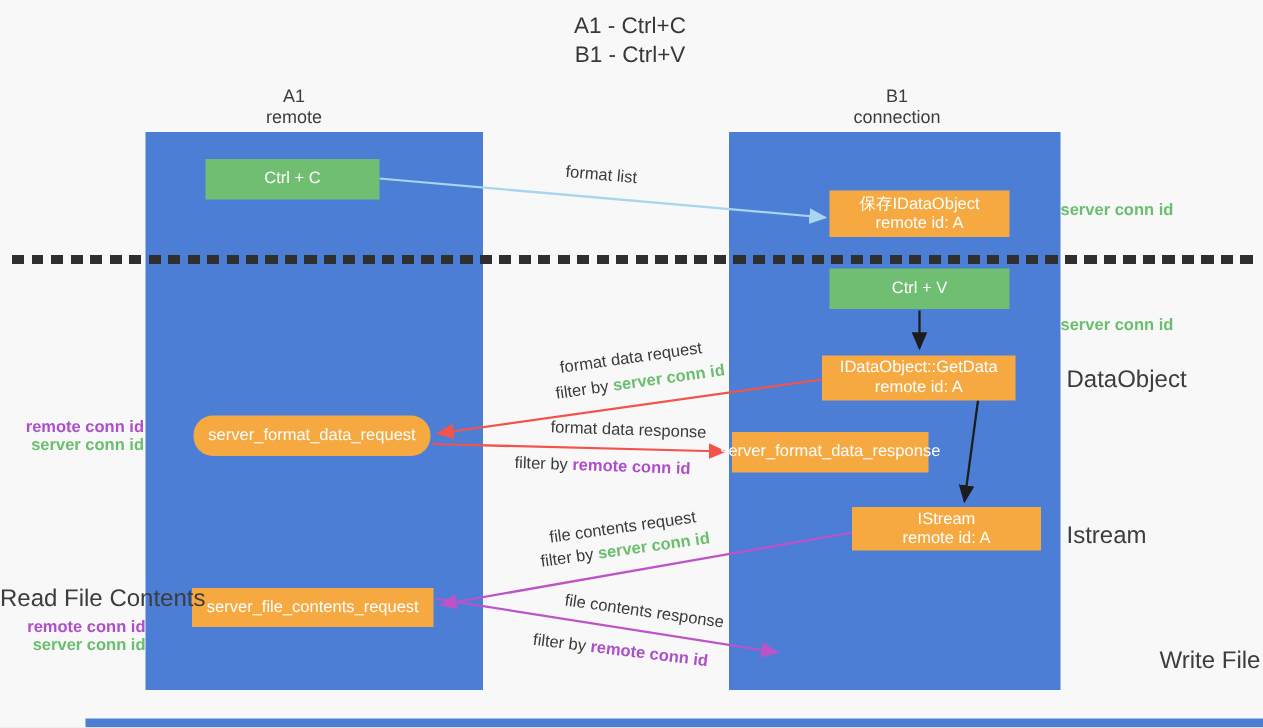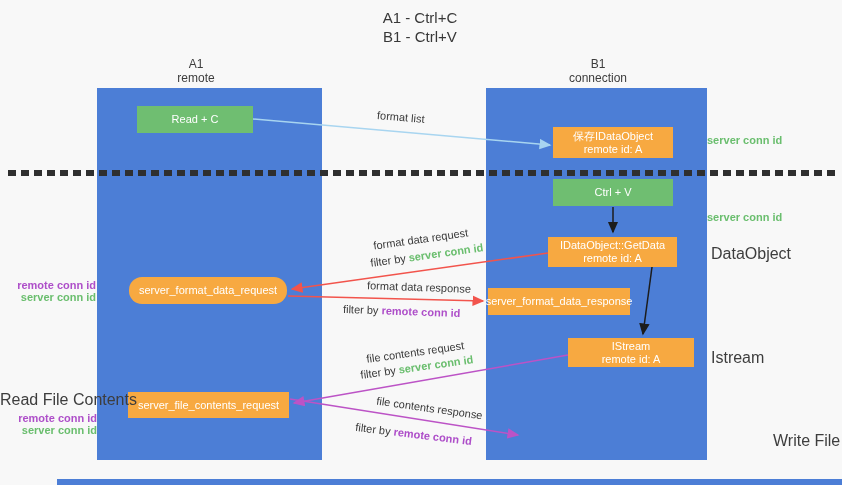--- a/index.html
+++ b/index.html
@@ -96,42 +96,42 @@
     <line x1="253" y1="119" x2="550" y2="145" stroke="#A8D5F0" stroke-width="1.5" marker-end="url(#m-blue)"></line>
     <line x1="613" y1="207" x2="613" y2="232" stroke="#1C1C1C" stroke-width="1.5" marker-end="url(#m-black)"></line>
     <line x1="548" y1="253" x2="292" y2="289" stroke="#F2544C" stroke-width="1.5" marker-end="url(#m-red)"></line>
     <line x1="288" y1="296" x2="483" y2="301" stroke="#F2544C" stroke-width="1.5" marker-end="url(#m-red)"></line>
     <line x1="652" y1="267" x2="643" y2="334" stroke="#1C1C1C" stroke-width="1.5" marker-end="url(#m-black)"></line>
     <line x1="568" y1="355" x2="294" y2="403" stroke="#BC53C6" stroke-width="1.5" marker-end="url(#m-magenta)"></line>
     <line x1="290" y1="399" x2="518" y2="435" stroke="#BC53C6" stroke-width="1.5" marker-end="url(#m-magenta)"></line>
   </svg>
 
   <div class="abs node green" style="left:137px; top:106px; width:116px; height:27px;">
-    <div>Read + C</div>
+    <div>Ctrl + C</div>
   </div>
 
   <div class="abs node orange" style="left:553px; top:127px; width:120px; height:31px;">
     <div>保存IDataObject</div>
     <div>remote id: A</div>
   </div>
 
   <div class="abs node green" style="left:553px; top:179px; width:120px; height:27px;">
     <div>Ctrl + V</div>
   </div>
 
   <div class="abs node orange" style="left:548px; top:237px; width:129px; height:30px;">
     <div>IDataObject::GetData</div>
     <div>remote id: A</div>
   </div>
 
   <div class="abs node orange" style="left:129px; top:277px; width:158px; height:27px;border-radius:13px;">
     <div>server_format_data_request</div>
   </div>
 
-  <div class="abs node orange" style="left:488px; top:288px; width:142px; height:27px;justify-content:center;">
+  <div class="abs node orange" style="left:488px; top:288px; width:131px; height:27px;justify-content:center;">
     <div>server_format_data_response</div>
   </div>
 
   <div class="abs node orange" style="left:568px; top:338px; width:126px; height:29px;">
     <div>IStream</div>
     <div>remote id: A</div>
   </div>
 
   <div class="abs node orange" style="left:128px; top:392px; width:161px; height:26px;">
     <div>server_file_contents_request</div>

